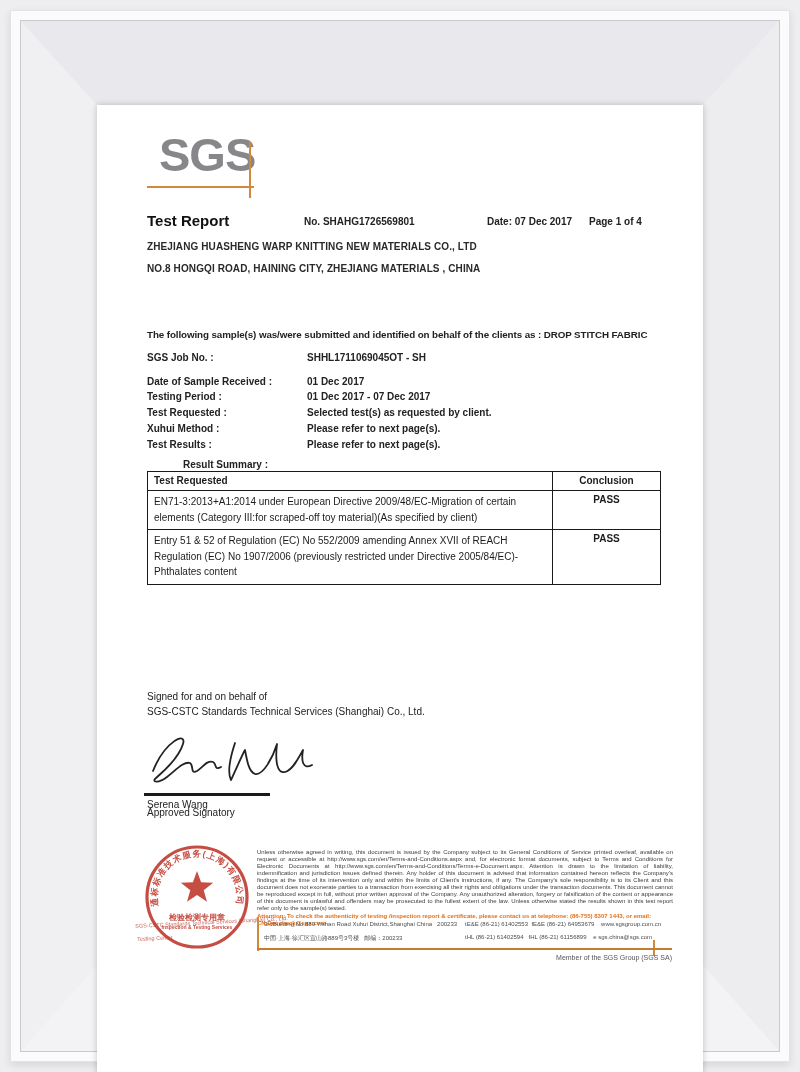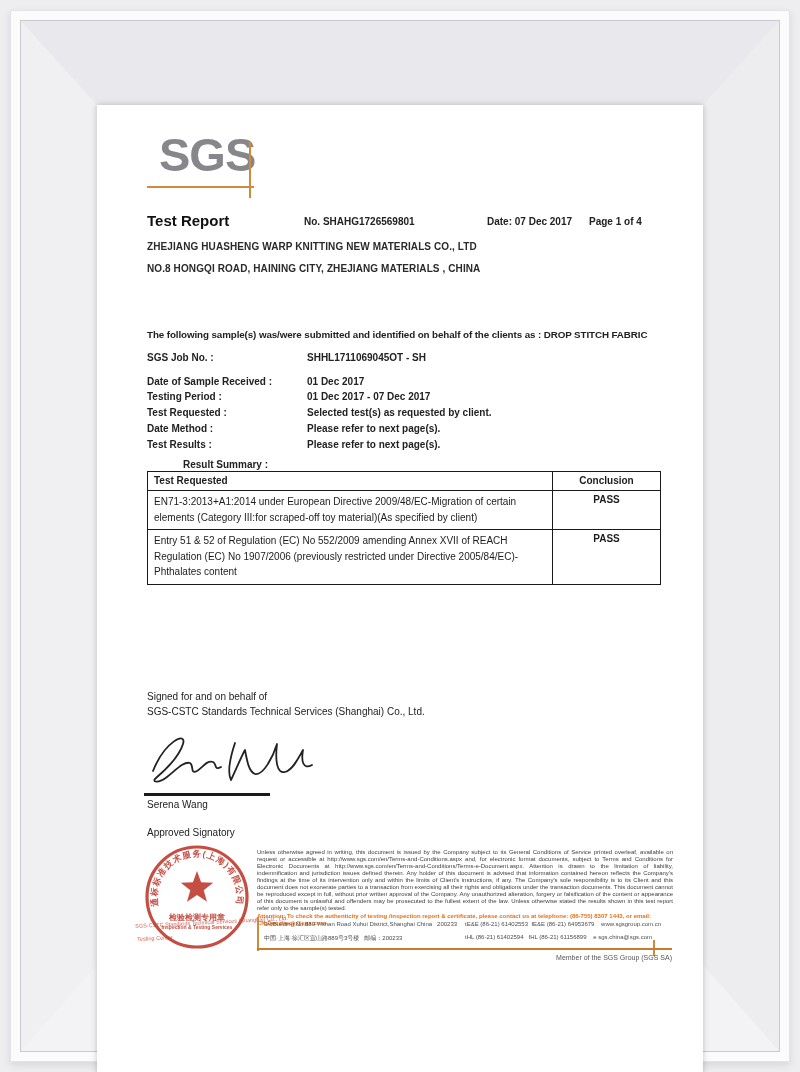--- a/index.html
+++ b/index.html
@@ -79,21 +79,21 @@
 
   <div class="abs kv-label" style="left:50px; top:271px;">Date of Sample Received :</div>
   <div class="abs kv-value" style="left:210px; top:271px;">01 Dec 2017</div>
 
   <div class="abs kv-label" style="left:50px; top:286px;">Testing Period :</div>
   <div class="abs kv-value" style="left:210px; top:286px;">01 Dec 2017 - 07 Dec 2017</div>
 
   <div class="abs kv-label" style="left:50px; top:302px;">Test Requested :</div>
   <div class="abs kv-value" style="left:210px; top:302px;text-align:right;">Selected test(s) as requested by client.</div>
 
-  <div class="abs kv-label" style="left:50px; top:318px;">Date Method :</div>
+  <div class="abs kv-label" style="left:50px; top:318px;">Xuhui Method :</div>
   <div class="abs kv-value" style="left:210px; top:318px;">Please refer to next page(s).</div>
 
   <div class="abs kv-label" style="left:50px; top:334px;">Test Results :</div>
   <div class="abs kv-value" style="left:210px; top:334px;">Please refer to next page(s).</div>
 
   <div class="abs kv-label" style="left:50px; top:354px;margin-left:36px;">Result Summary :</div>
 
   <table class="result abs" style="left:50px; top:366px;">
     <tbody>
         <tr>
@@ -113,21 +113,21 @@
 
   <div class="abs sig-line" style="left:50px; top:586px;">Signed for and on behalf of</div>
   <div class="abs sig-line" style="left:50px; top:601px;">SGS-CSTC Standards Technical Services (Shanghai) Co., Ltd.</div>
 
   <svg class="abs" style="left:46px; top:622px;" width="190" height="64" viewBox="0 0 190 64">
     <path d="M10,44 C22,14 44,4 40,17 C36,30 20,45 13,51 C8,55 15,57 24,50 C33,43 41,34 47,36 C51,38 47,48 54,44 C60,40 64,33 70,35 C74,37 71,44 78,40
              M92,16 C87,31 84,45 88,53 C92,45 98,30 102,23 C104,34 106,45 112,47 C120,49 130,30 134,17 C132,34 134,47 142,45 C150,43 156,30 160,23 C158,34 160,43 169,38" stroke="#222" fill="none" stroke-width="1.8" stroke-linecap="round" stroke-linejoin="round"></path>
   </svg>
   <div class="abs sig-rule" style="left:47px; top:688px; width:126px; height:3px;"></div>
   <div class="abs sig-line" style="left:50px; top:694px;">Serena Wang</div>
-  <div class="abs sig-line" style="left:50px; top:722px;">Approved Signatory</div>
+  <div class="abs sig-line" style="left:50px; top:702px;">Approved Signatory</div>
 
   <div class="abs" style="left:160px; top:744px; width:416px;">
     <div class="fineprint">Unless otherwise agreed in writing, this document is issued by the Company subject to its General Conditions of Service printed overleaf, available on request or accessible at http://www.sgs.com/en/Terms-and-Conditions.aspx and, for electronic format documents, subject to Terms and Conditions for Electronic Documents at http://www.sgs.com/en/Terms-and-Conditions/Terms-e-Document.aspx. Attention is drawn to the limitation of liability, indemnification and jurisdiction issues defined therein. Any holder of this document is advised that information contained hereon reflects the Company's findings at the time of its intervention only and within the limits of Client's instructions, if any. The Company's sole responsibility is to its Client and this document does not exonerate parties to a transaction from exercising all their rights and obligations under the transaction documents. This document cannot be reproduced except in full, without prior written approval of the Company. Any unauthorized alteration, forgery or falsification of the content or appearance of this document is unlawful and offenders may be prosecuted to the fullest extent of the law. Unless otherwise stated the results shown in this test report refer only to the sample(s) tested.</div>
     <div class="attention">Attention: To check the authenticity of testing /inspection report &amp; certificate, please contact us at telephone: (86-755) 8307 1443, or email: CN.Doccheck@sgs.com</div>
   </div>
 
   <div class="abs stamp-side" style="left:38px; top:818px;">SGS-CSTC Standards Technical Services (Shanghai) Co., Ltd.</div>
   <div class="abs stamp-side" style="left:40px; top:831px;">Testing Center</div>
 
   <svg class="abs stamp-svg" style="left:44px; top:736px;" width="112" height="112" viewBox="0 0 112 112">

